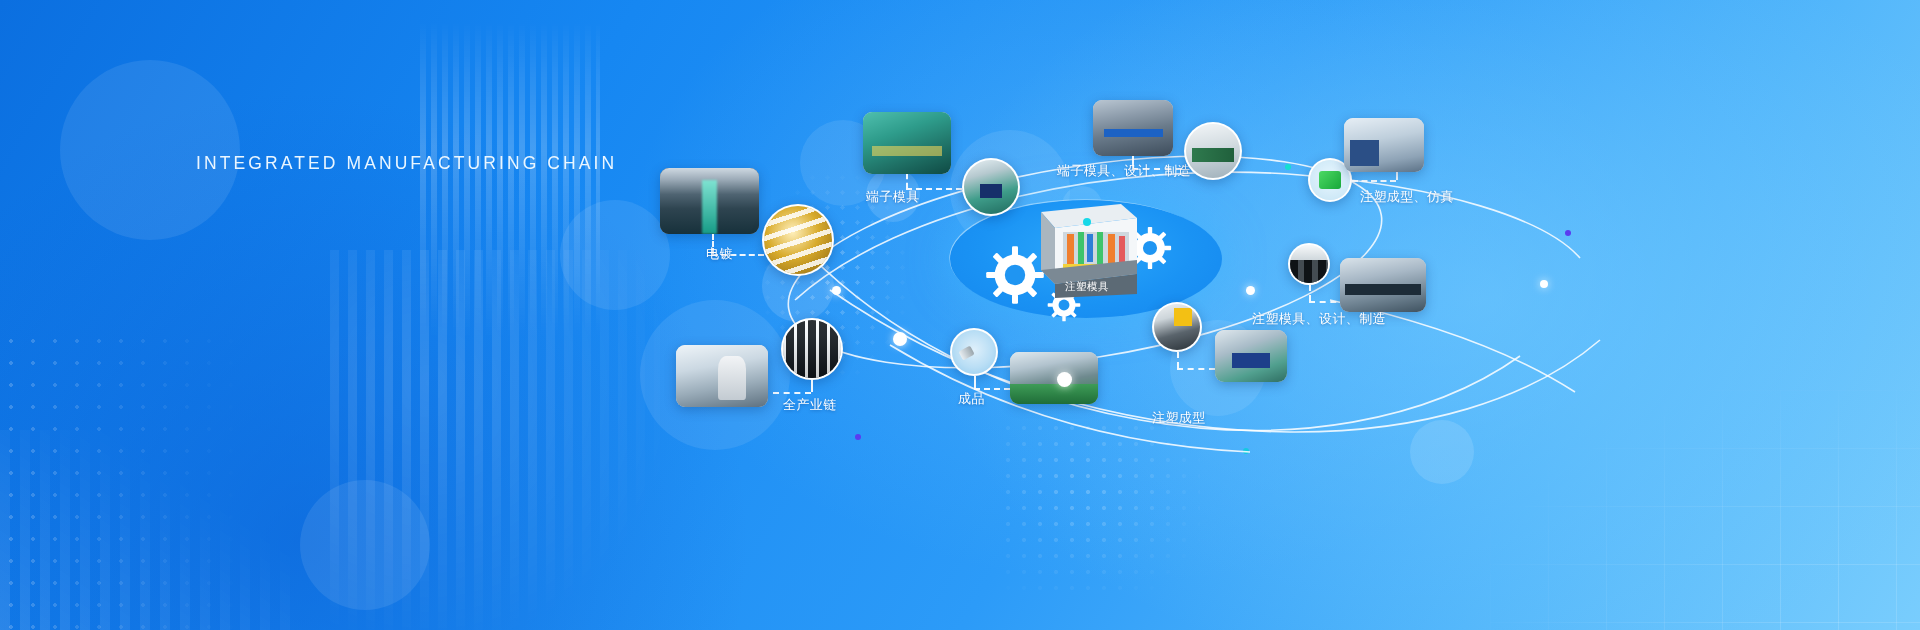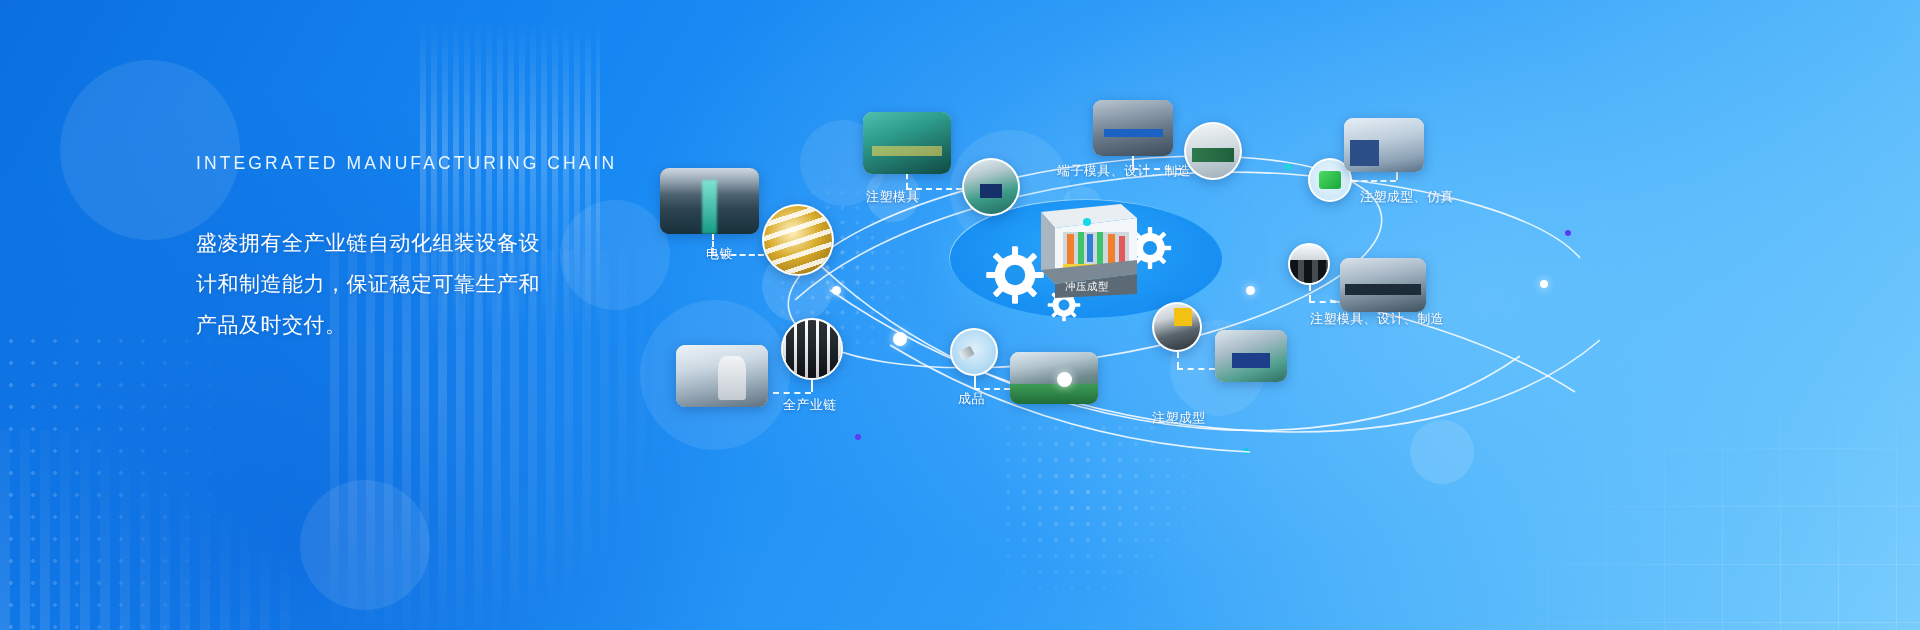--- a/index.html
+++ b/index.html
@@ -354,21 +354,20 @@
     <div class="tiny-dot" style="left:1285px; top:164px; background:#14e0d0;"></div>
     <div class="tiny-dot" style="left:1024px; top:270px; background:#14e0d0;"></div>
     <div class="tiny-dot" style="left:1565px; top:230px; background:#5a3cf0;"></div>
     <div class="tiny-dot" style="left:1243px; top:448px; background:#14c8e0;"></div>
     <div class="tiny-dot" style="left:855px;  top:434px; background:#5a3cf0;"></div>
     <div class="tiny-dot" style="left:744px;  top:372px; background:#1ee0c8;"></div>
   </div>
 
   <div class="copy">
     <div class="subhead">INTEGRATED MANUFACTURING CHAIN</div>
-    <div class="para">盛凌拥有全产业链自动化组装设备设计和制造能力，保证稳定可靠生产和产品及时交付。</div>
   </div>
 
   <div class="diagram">
 
     <svg class="orbit-svg" viewBox="0 0 1920 630">
       <g fill="none" stroke="#ffffff" stroke-opacity="0.85" stroke-width="1.6">
         <ellipse cx="1085" cy="262" rx="300" ry="96" transform="rotate(-9 1085 262)"></ellipse>
         <path d="M 795 300 C 900 205 1120 160 1300 175 C 1440 186 1545 218 1580 258"></path>
         <path d="M 800 245 C 880 330 1000 395 1140 420 C 1290 447 1430 420 1520 356"></path>
         <path d="M 830 290 C 960 380 1120 430 1290 432 C 1420 433 1530 400 1600 340"></path>
@@ -451,39 +450,39 @@
             <rect x="83" y="36" width="7" height="30" fill="#f07f2e"></rect>
             <rect x="94" y="38" width="6" height="26" fill="#e45a5a"></rect>
           </g>
           <rect x="38" y="66" width="66" height="10" fill="#f2d23c"></rect>
           <polygon points="16,72 30,86 112,76 112,62" fill="#7b8994"></polygon>
           <polygon points="30,86 112,76 112,96 30,100" fill="#5c6a75"></polygon>
           <circle cx="62" cy="24" r="4" fill="#17d8e8"></circle>
         </g>
       </svg>
     </div>
-    <div class="mold-label">冲压成型</div>
+    <div class="mold-label">注塑模具</div>
 
     <div class="node rect" style="left:660px; top:168px; width:99px; height:66px;">
       <div class="ph tex-plating"></div>
     </div>
     <div class="dashline v" style="left:712px; top:234px; height:20px;"></div>
     <div class="dashline" style="left:712px; top:254px; width:52px;"></div>
     <div class="label" style="left:706px; top:245px;">电镀</div>
 
     <div class="node circ" style="left:762px; top:204px; width:72px; height:72px;">
       <div class="ph tex-goldmesh"></div>
     </div>
 
     <div class="node rect" style="left:863px; top:112px; width:88px; height:62px;">
       <div class="ph tex-stamp"></div>
     </div>
     <div class="dashline v" style="left:906px; top:174px; height:14px;"></div>
     <div class="dashline" style="left:906px; top:188px; width:56px;"></div>
-    <div class="label" style="left:866px; top:188px;">注塑模具</div>
+    <div class="label" style="left:866px; top:188px;">端子模具</div>
 
     <div class="node circ" style="left:962px; top:158px; width:58px; height:58px;">
       <div class="ph tex-press"></div>
     </div>
 
     <div class="node rect" style="left:1093px; top:100px; width:80px; height:56px;">
       <div class="ph tex-mold-shop"></div>
     </div>
     <div class="dashline v" style="left:1132px; top:156px; height:12px;"></div>
     <div class="dashline" style="left:1132px; top:168px; width:50px;"></div>
@@ -506,21 +505,21 @@
 
     <div class="node circ" style="left:1288px; top:243px; width:42px; height:42px;">
       <div class="ph tex-tools"></div>
     </div>
     <div class="dashline v" style="left:1309px; top:285px; height:16px;"></div>
     <div class="dashline" style="left:1309px; top:301px; width:38px;"></div>
 
     <div class="node rect" style="left:1340px; top:258px; width:86px; height:54px;">
       <div class="ph tex-injmold"></div>
     </div>
-    <div class="label" style="left:1310px; top:310px;">注塑模具、设计、制造</div>
+    <div class="label" style="left:1252px; top:310px;">注塑模具、设计、制造</div>
 
     <div class="node circ" style="left:1152px; top:302px; width:50px; height:50px;">
       <div class="ph tex-injmach"></div>
     </div>
     <div class="dashline v" style="left:1177px; top:352px; height:16px;"></div>
     <div class="dashline" style="left:1177px; top:368px; width:38px;"></div>
 
     <div class="node rect" style="left:1215px; top:330px; width:72px; height:52px;">
       <div class="ph tex-cnc"></div>
     </div>

